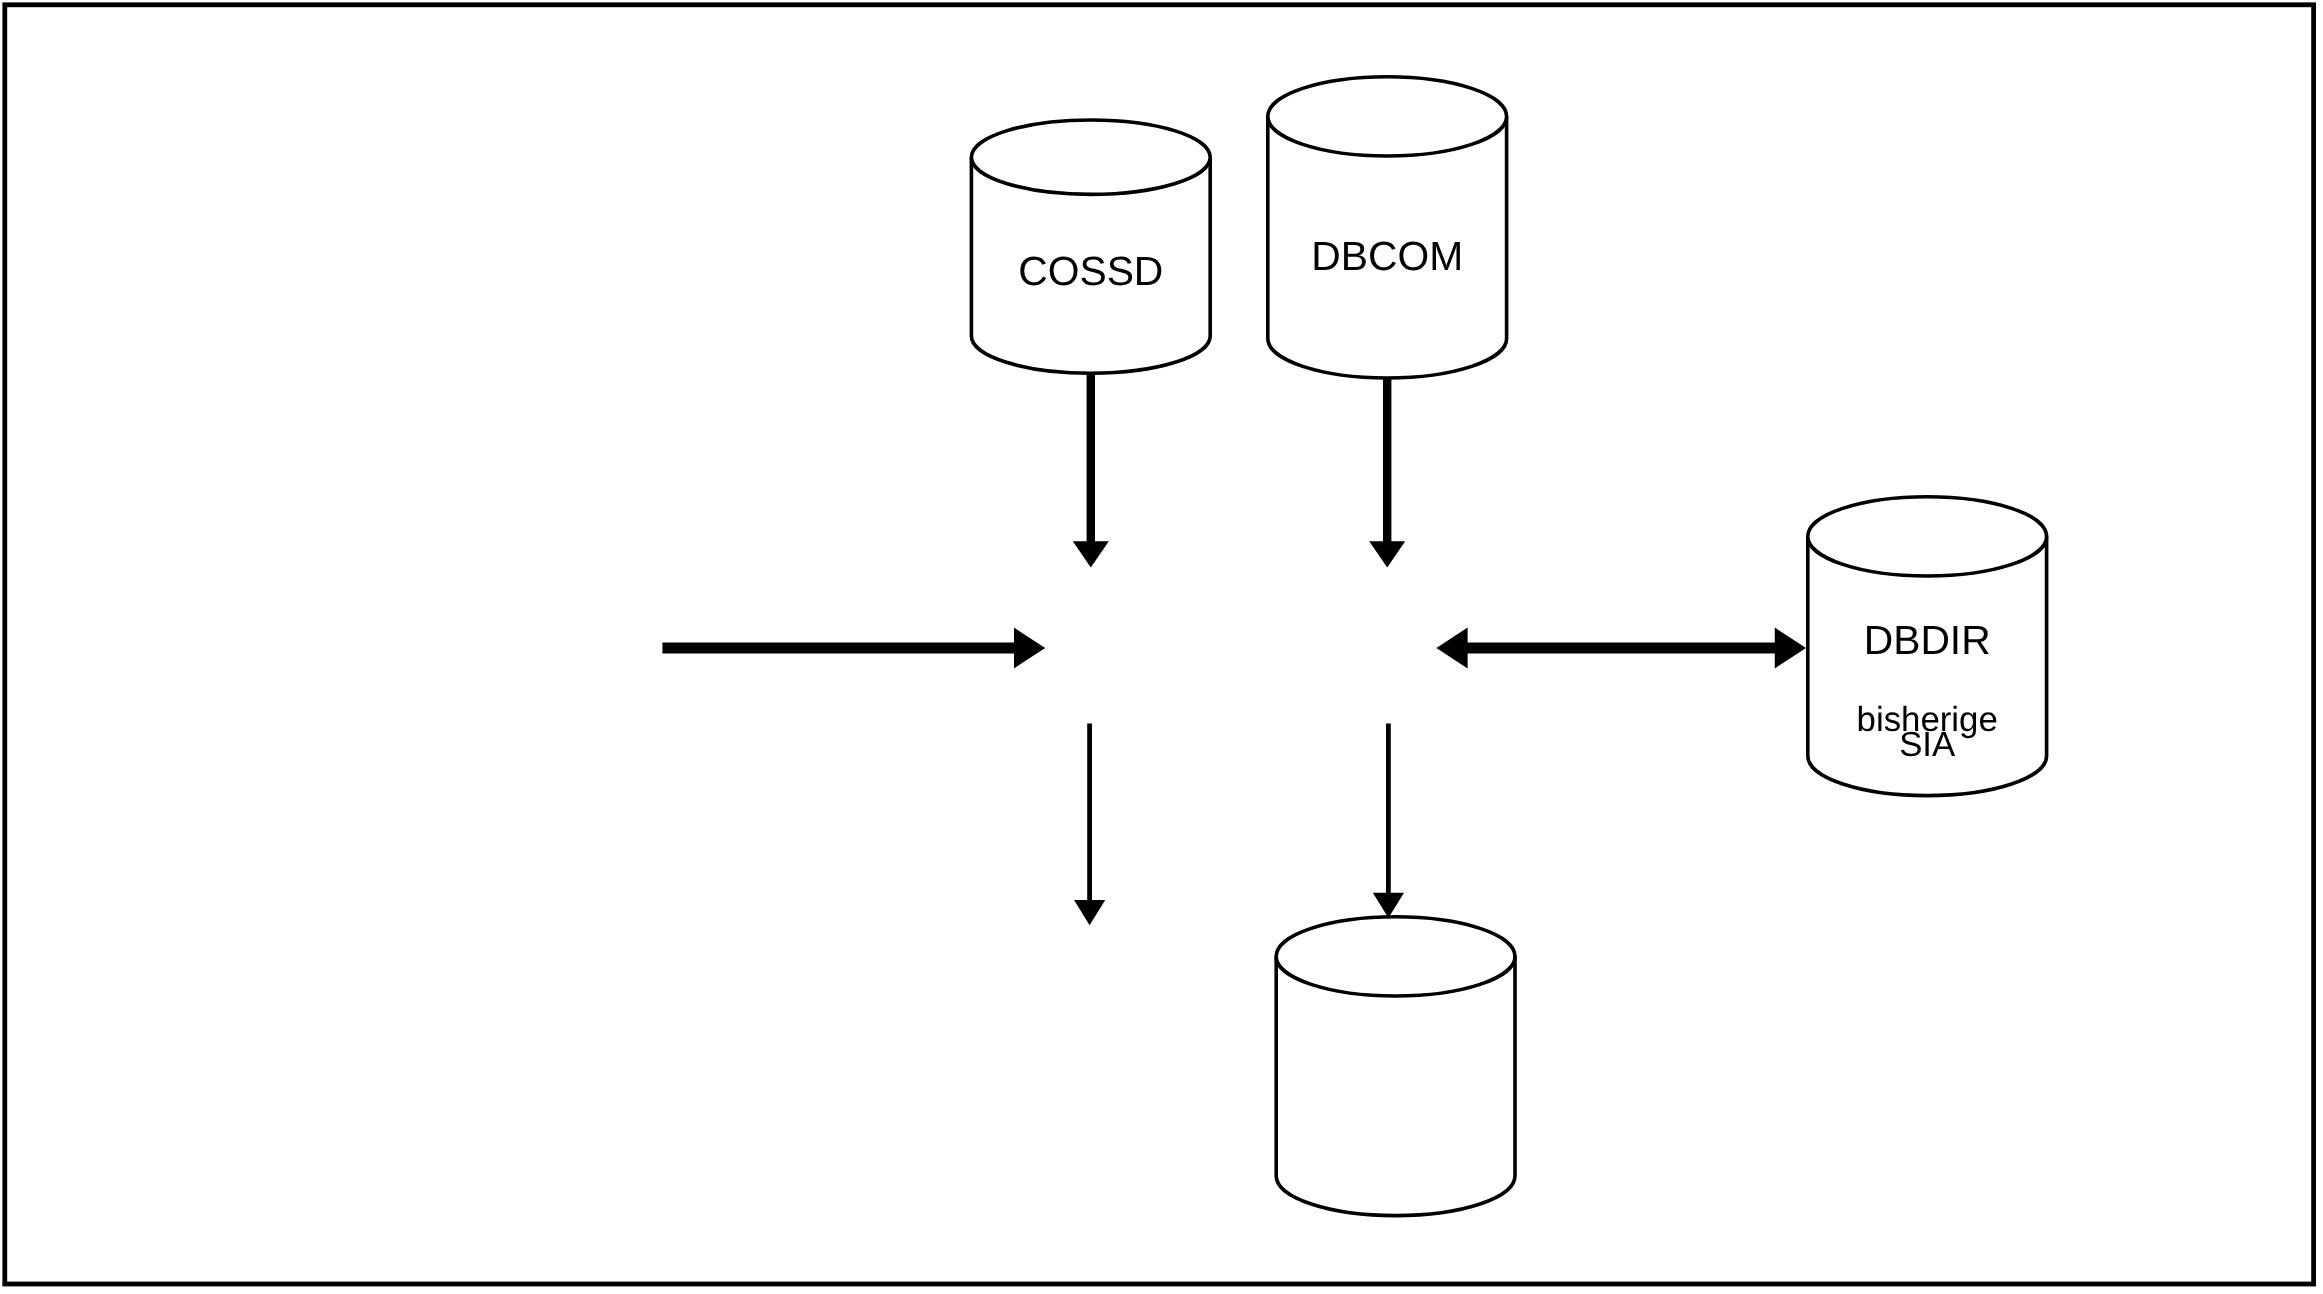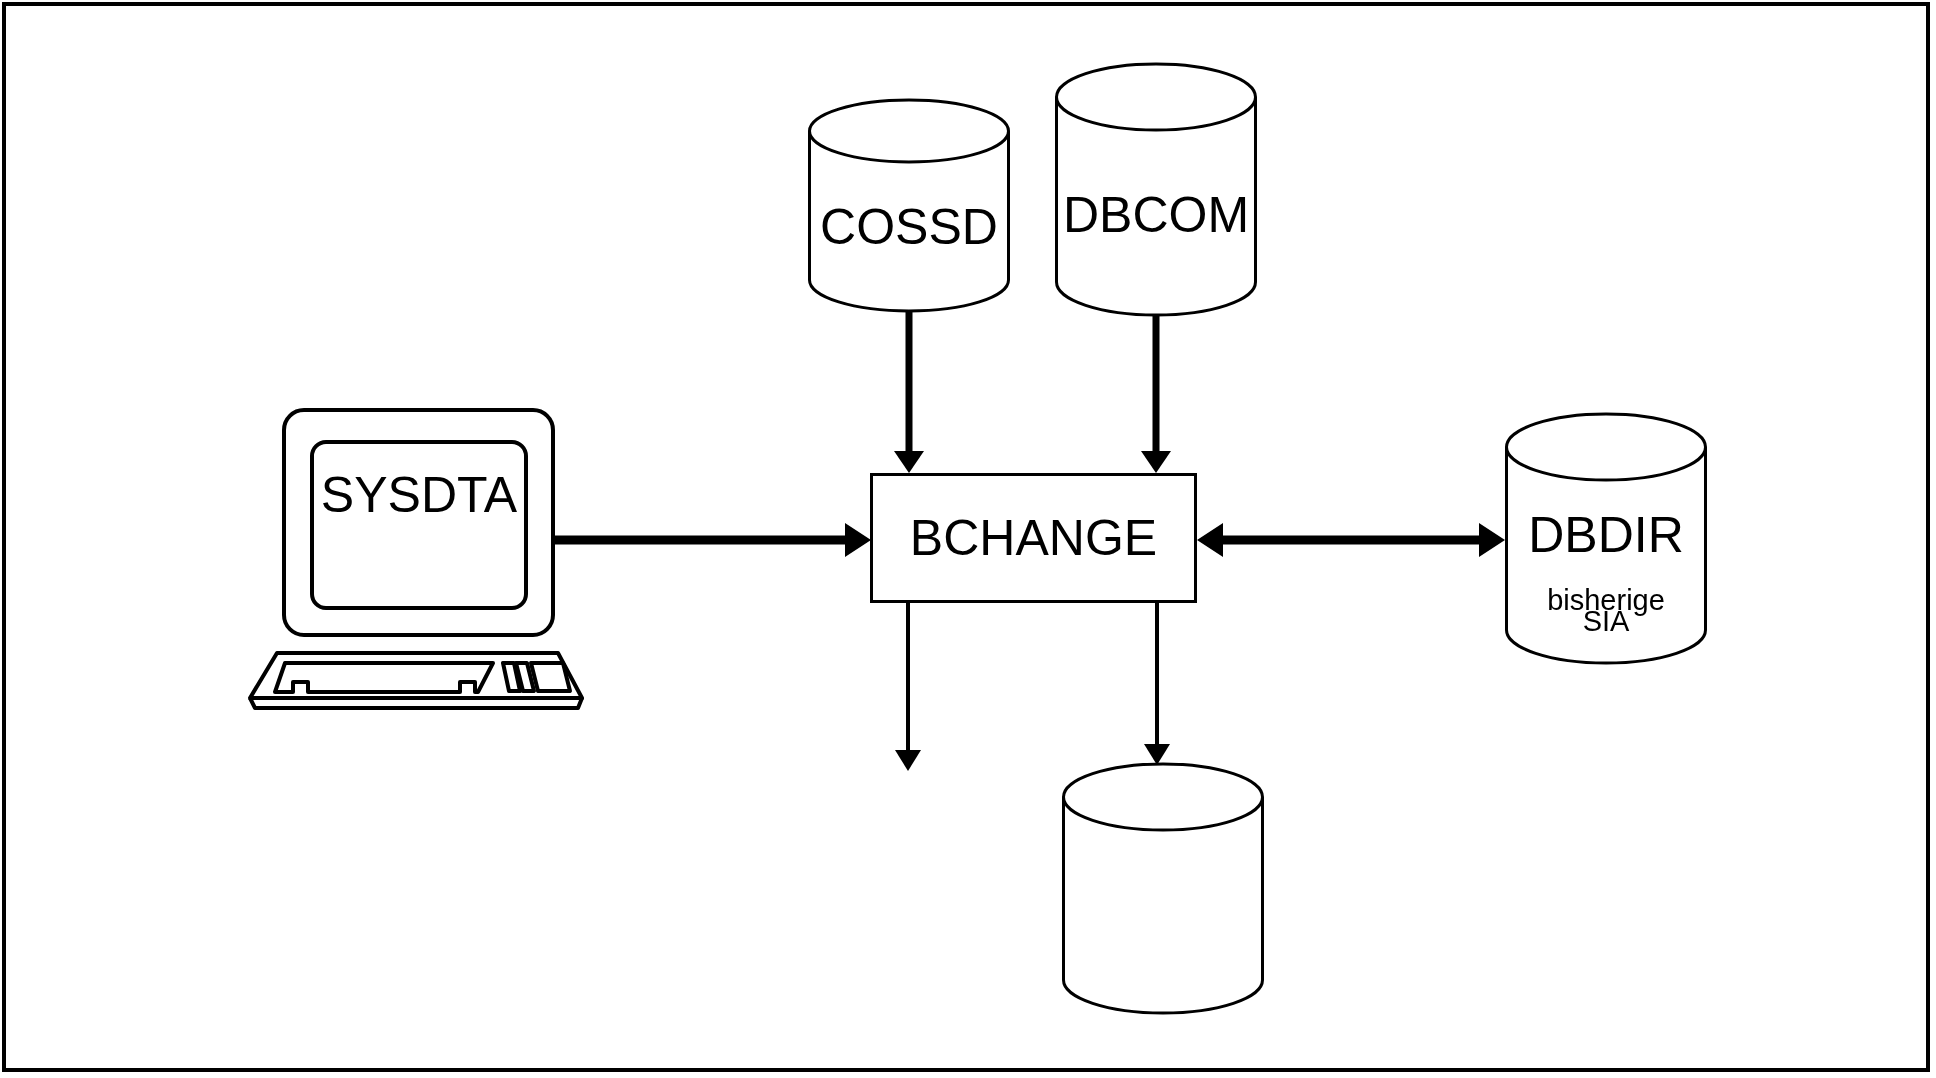--- a/index.html
+++ b/index.html
@@ -56,21 +56,21 @@
     stroke-width: 4;
     stroke-linejoin: round;
   }
   .kb path.open { fill: none; }
   .label {
     position: absolute;
     left: 0;
     width: 100%;
     text-align: center;
     transform: translateY(-50%);
-    font-size: 50px;
+    font-size: 34px;
     line-height: 1.1;
     color: #000000;
     white-space: nowrap;
   }
   .label.small { font-size: 29px; }
   .node.box {
     border: 3px solid #000000;
     background: #ffffff;
     box-sizing: border-box;
     display: flex;
@@ -115,55 +115,37 @@
     <g>
       <line x1="908" y1="603" x2="908" y2="752" stroke-width="4"></line>
       <polygon points="895,750 921,750 908,771"></polygon>
     </g>
     <g>
       <line x1="1157" y1="603" x2="1157" y2="746" stroke-width="4"></line>
       <polygon points="1144,744 1170,744 1157,765"></polygon>
     </g>
   </svg>
 
-  <div class="node terminal" style="left:248px; top:404px; width:340px; height:310px;">
-    <svg viewBox="0 0 340 310" xmlns="http://www.w3.org/2000/svg">
-      <rect x="36" y="6" width="269" height="225" rx="20" class="shape" style="stroke-width:4"></rect>
-      <rect x="64" y="38" width="214" height="166" rx="14" class="shape" style="stroke-width:4"></rect>
-      <g class="kb">
-        <path d="M 29,249 L 310,249 L 334,294 L 2,294 Z"></path>
-        <path class="open" d="M 2,294 L 7,304 L 330,304 L 334,294"></path>
-        <path d="M 37,259 L 245,259 L 230,288 L 227,288 L 227,278 L 212,278 L 212,288 L 60,288 L 60,278 L 45,278 L 45,288 L 27,288 Z"></path>
-        <path d="M 255,259 L 266,259 L 272,287 L 261,287 Z"></path>
-        <path d="M 268,259 L 279,259 L 286,287 L 275,287 Z"></path>
-        <path d="M 283,259 L 315,259 L 322,287 L 290,287 Z"></path>
-      </g>
-    </svg>
-    <div class="label terminal-label">SYSDTA</div>
-  </div>
 
   <div class="node cyl" style="left:808px; top:98px; width:202px; height:215px;">
     <svg viewBox="0 0 202 215" xmlns="http://www.w3.org/2000/svg">
       <path class="shape" d="M 1.5,33 V 182 A 99.5,31 0 0 0 200.5,182 V 33"></path>
       <ellipse class="shape" cx="101" cy="33" rx="99.5" ry="31"></ellipse>
     </svg>
     <div class="label" style="top:129px">COSSD</div>
   </div>
 
   <div class="node cyl" style="left:1055px; top:62px; width:202px; height:255px;">
     <svg viewBox="0 0 202 255" xmlns="http://www.w3.org/2000/svg">
       <path class="shape" d="M 1.5,35 V 220 A 99.5,33 0 0 0 200.5,220 V 35"></path>
       <ellipse class="shape" cx="101" cy="35" rx="99.5" ry="33"></ellipse>
     </svg>
     <div class="label" style="top:153px">DBCOM</div>
   </div>
 
-  <div class="node box" style="left:870px; top:473px; width:327px; height:130px;">
-    <div class="label">BCHANGE</div>
-  </div>
 
   <div class="node cyl" style="left:1505px; top:412px; width:202px; height:253px;">
     <svg viewBox="0 0 202 253" xmlns="http://www.w3.org/2000/svg">
       <path class="shape" d="M 1.5,35 V 218 A 99.5,33 0 0 0 200.5,218 V 35"></path>
       <ellipse class="shape" cx="101" cy="35" rx="99.5" ry="33"></ellipse>
     </svg>
     <div class="label" style="top:123px">DBDIR</div>
     <div class="label small" style="top:189px">bisherige</div>
     <div class="label small" style="top:210px">SIA</div>
   </div>

